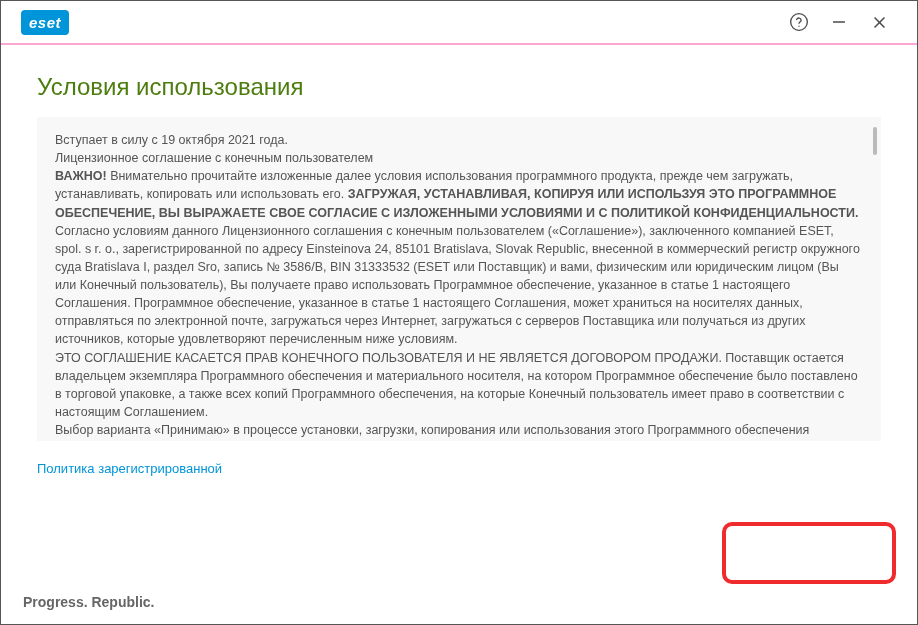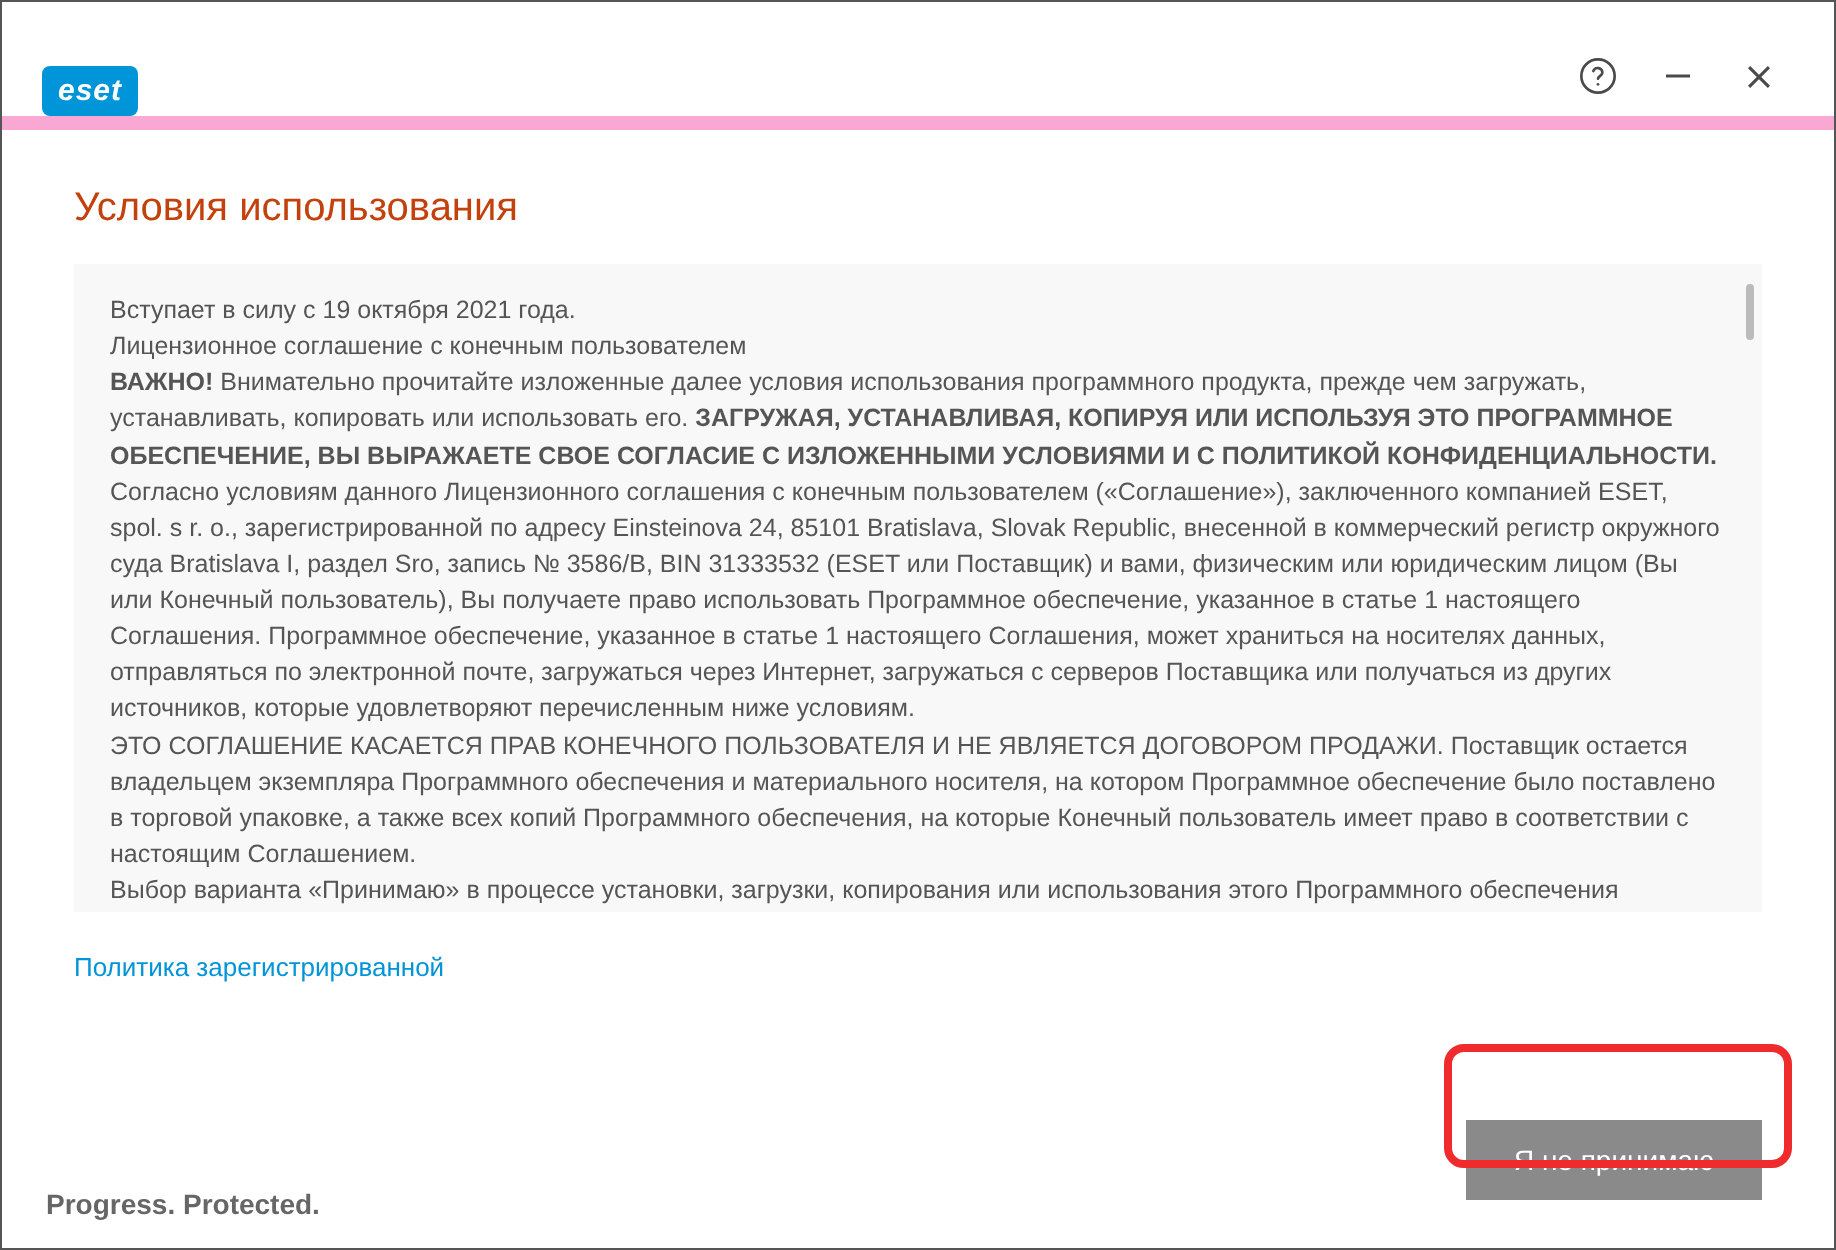--- a/index.html
+++ b/index.html
@@ -17,25 +17,25 @@
     }
     .window {
       width: 100%;
       height: 100%;
       border: 1px solid #555;
       display: flex;
       flex-direction: column;
       background: #fff;
     }
     .titlebar {
-      height: 64px;
-      display: flex;
-      align-items: flex-end;
+      height: 44px;
+      display: flex;
+      align-items: center;
       padding: 0 18px 0 20px;
-      border-bottom: 7px solid #f9a8d4;
+      border-bottom: 2px solid #f9a8d4;
     }
     .logo-box {
       background: #0094d8;
       color: #fff;
       font-weight: bold;
       font-size: 15px;
       padding: 4px 8px;
       border-radius: 4px;
       letter-spacing: 0.5px;
       font-style: italic;
@@ -62,23 +62,23 @@
       cursor: pointer;
     }
     .content {
       flex: 1;
       padding: 28px 36px 0 36px;
       display: flex;
       flex-direction: column;
       min-height: 0;
     }
     .page-title {
-      font-size: 20px;
+      font-size: 24px;
       font-weight: 300;
-      color: #c2410c;
+      color: #4d7c0f;
       margin-bottom: 16px;
     }
     .terms-box {
       background: #f8f8f8;
       padding: 14px 18px;
       font-size: 12.5px;
       line-height: 1.45;
       color: #555;
       height: 324px;
       overflow: hidden;
@@ -190,18 +190,17 @@
         <p>ЭТО СОГЛАШЕНИЕ КАСАЕТСЯ ПРАВ КОНЕЧНОГО ПОЛЬЗОВАТЕЛЯ И НЕ ЯВЛЯЕТСЯ ДОГОВОРОМ ПРОДАЖИ. Поставщик остается владельцем экземпляра Программного обеспечения и материального носителя, на котором Программное обеспечение было поставлено в торговой упаковке, а также всех копий Программного обеспечения, на которые Конечный пользователь имеет право в соответствии с настоящим Соглашением.</p>
         <p>Выбор варианта «Принимаю» в процессе установки, загрузки, копирования или использования этого Программного обеспечения выражает Ваше согласие с условиями настоящего Соглашения и Политики конфиденциальности. Если Вы не согласны с каким-либо из условий настоящего Соглашения или Политики конфиденциальности, немедленно выберите вариант отмены, отмените установку или загрузку, уничтожьте или верните Программное обеспечение, установочные носители, сопроводительную документацию, а также квитанции об оплате Поставщику или в организацию, в которой было приобретено Программное обеспечение.</p>
       </div>
     </div>
 
     <a class="privacy-link">Политика зарегистрированной</a>
   </div>
 
   <div class="footer">
     <div class="footer-spacer"></div>
-    <button class="btn btn-secondary">Я не принимаю</button>
-    <div class="tagline">Progress. Protected.</div>
+    <div class="tagline">Progress. Republic.</div>
   </div>
 </div>
 
 <div class="highlight-ring" style="left:722px; top:522px; width:174px; height:62px;"></div>
 
 </body></html>

